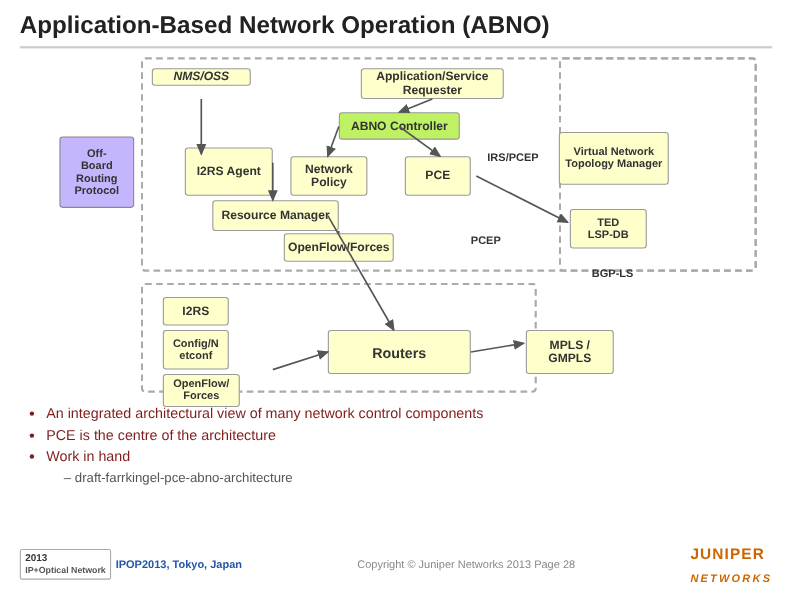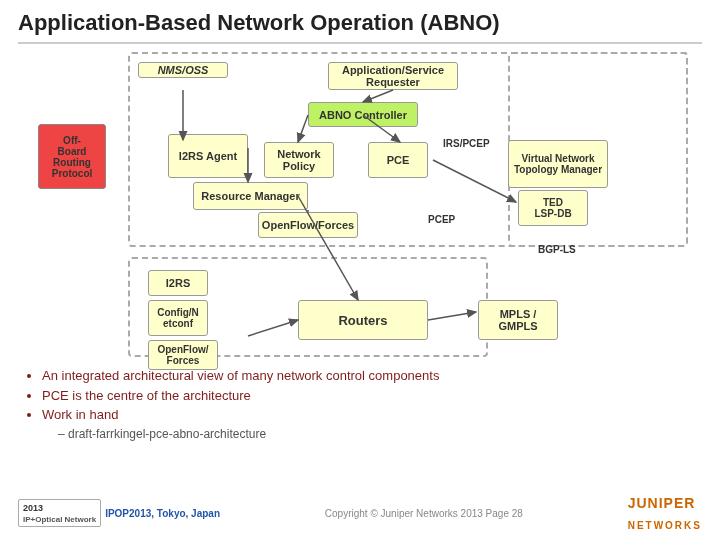--- a/index.html
+++ b/index.html
@@ -89,22 +89,23 @@
       background: #ffffcc;
       border: 1.5px solid #999;
     }
 
     .box-white {
       background: #bef264;
       border: 1.5px solid #999;
     }
 
     .box-light {
-      background: #ef4444;
+      background: #c4b5fd;
       border: 1.5px solid #888;
+      margin-left: 16px;
     }
 
     
     .bullets {
       margin-top: 4px;
       padding-left: 10px;
     }
     .bullets li {
       font-size: 13px;
       color: #7f1d1d;
@@ -215,21 +216,21 @@
     </div>
 
     <div class="box box-yellow" style="left:350px; top:90px; width:60px; height:36px;">
       <span>PCE</span>
     </div>
 
     <div style="position:absolute; left:425px; top:86px; font-size:10px; font-weight:bold; color:#333;">
       <span>IRS/PCEP</span>
     </div>
 
-    <div class="box box-yellow" style="left:490px; top:88px; width:100px; height:48px; font-size:10px;">
+    <div class="box box-yellow" style="left:490px; top:68px; width:100px; height:48px; font-size:10px;">
       <span>Virtual Network Topology Manager</span>
     </div>
 
     <div class="box box-yellow" style="left:500px; top:138px; width:70px; height:36px; font-size:10px; white-space:pre-line;">
       <span style="white-space:pre-line;">TED
 LSP-DB</span>
     </div>
 
     <div class="box box-yellow" style="left:175px; top:130px; width:115px; height:28px;">
       <span>Resource Manager</span>
@@ -314,16 +315,16 @@
     <div class="footer-left">
       <div class="footer-logo-ipop">
         <span style="font-size:9px; color:#333;">2013</span><br>
         <span style="font-size:8px; color:#555;">IP+Optical Network</span>
       </div>
       <div class="footer-text">IPOP2013, Tokyo, Japan</div>
     </div>
     <div class="footer-center">Copyright © Juniper Networks 2013 Page 28</div>
     <div class="footer-right">
       <span style="font-size:14px; font-weight:900; color:#cc6600; letter-spacing:1px;">JUNIPER</span><br>
-      <span style="font-size:10px; font-weight:bold; color:#cc6600; letter-spacing:2px;">NETWORKS</span>
+      <span style="font-size:10px; font-weight:bold; color:#cc6600; letter-spacing:2px;font-style:italic;">NETWORKS</span>
     </div>
   </div>
 </div>
 
 </body></html>

